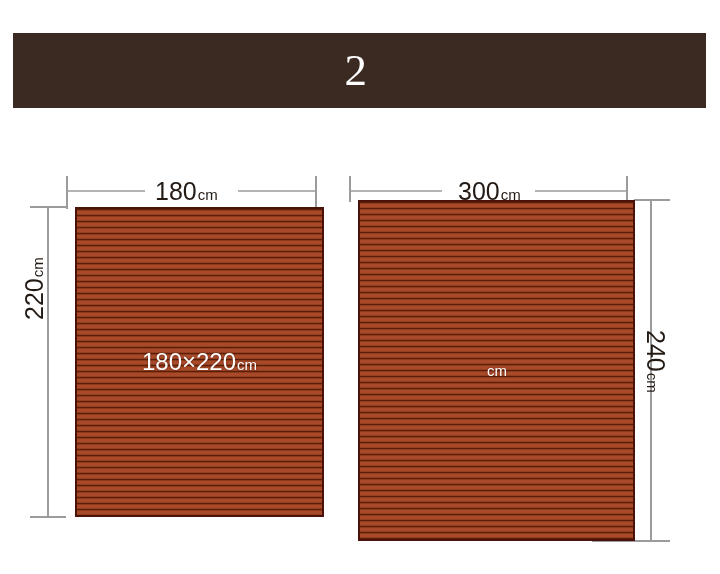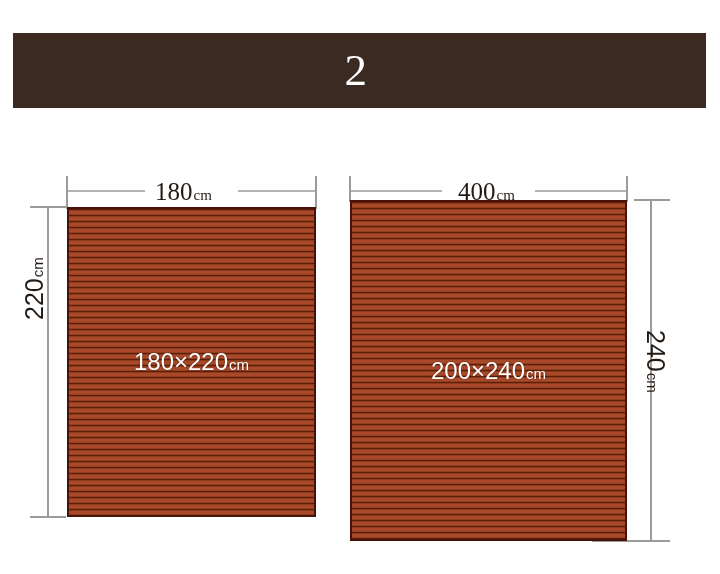--- a/index.html
+++ b/index.html
@@ -58,20 +58,21 @@
         #8E3B1A 1px,
         #8E3B1A 2px,
         #A8492A 2px,
         #A8492A 5px,
         #93401F 5px,
         #93401F 6px
     );
     display: flex;
     align-items: center;
     justify-content: center;
+    margin-left: 8px;
   }
   .rug-label {
     color: #FFFFFF;
     font-family: "Liberation Sans", sans-serif;
     font-size: 24px;
     letter-spacing: 0px;
     white-space: nowrap;
     display: flex;
     align-items: baseline;
     text-shadow: 0 0 2px rgba(60,18,6,0.55);
@@ -125,21 +126,21 @@
 
   
   #dim-r-side      { left: 650px; top: 200px; height: 341px; }
   #dim-r-tick-top  { left: 634px; top: 199px; width: 36px; }
   #dim-r-tick-bot  { left: 592px; top: 540px; width: 78px; }
 
   
   .dim-text {
     position: absolute;
     color: #241A14;
-    font-family: Liberation Serif, serif;
+    font-family: Liberation Sans, sans-serif;
     font-size: 25px;
     white-space: nowrap;
     display: flex;
     align-items: baseline;
     line-height: 1;
   }
   .dim-text .unit { font-size: 15px; margin-left: 1px; }
 
   #label-180 { left: 155px; top: 179px; }
   #label-200 { left: 458px; top: 179px; }
@@ -227,35 +228,34 @@
         <span class="unit">cm</span>
     </div>
   </div>
 
   <div class="dimline-h" id="dim-r-top-left"></div>
   <div class="dimline-h" id="dim-r-top-right"></div>
   <div class="tick-v" id="dim-r-tick-a"></div>
   <div class="tick-v" id="dim-r-tick-b"></div>
 
   <div class="dim-text" id="label-200">
-    <span>400</span>
+    <span>300</span>
       <span class="unit">cm</span>
   </div>
 
   <div class="dimline-v" id="dim-r-side"></div>
   <div class="tick-h" id="dim-r-tick-top"></div>
   <div class="tick-h" id="dim-r-tick-bot"></div>
 
   <div id="label-240-wrap">
     <div id="label-240-inner">
       <span>240</span>
         <span class="unit">cm</span>
     </div>
   </div>
 
   <div class="rug" id="rug-right">
     <div class="rug-label">
-      <span>200×240</span>
         <span class="unit">cm</span>
     </div>
   </div>
 
 </div>
 
 </body></html>

